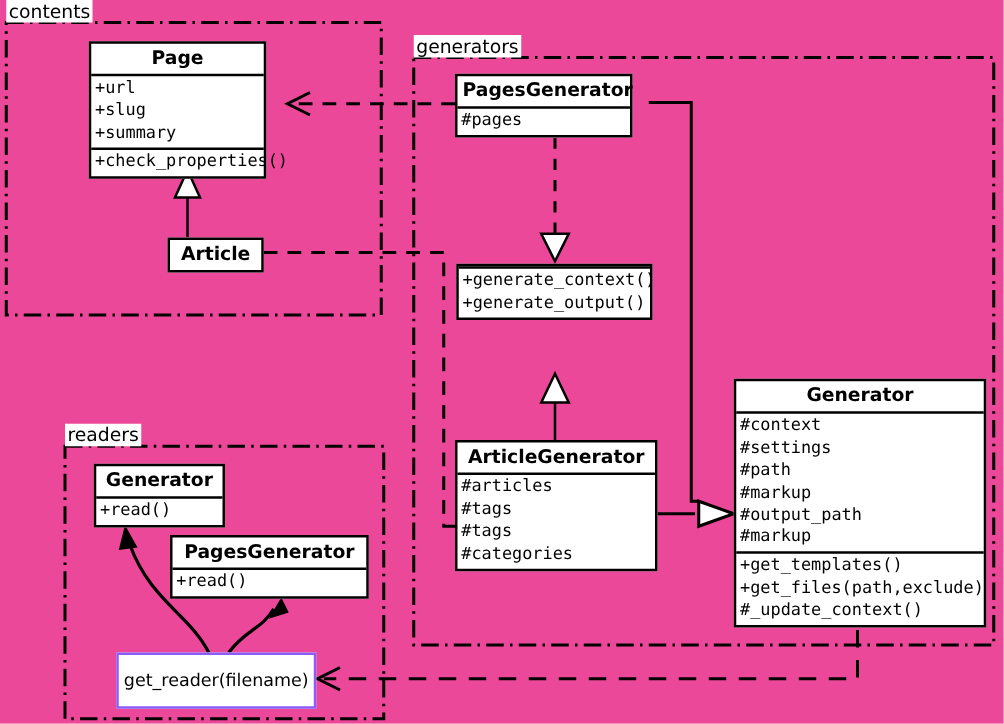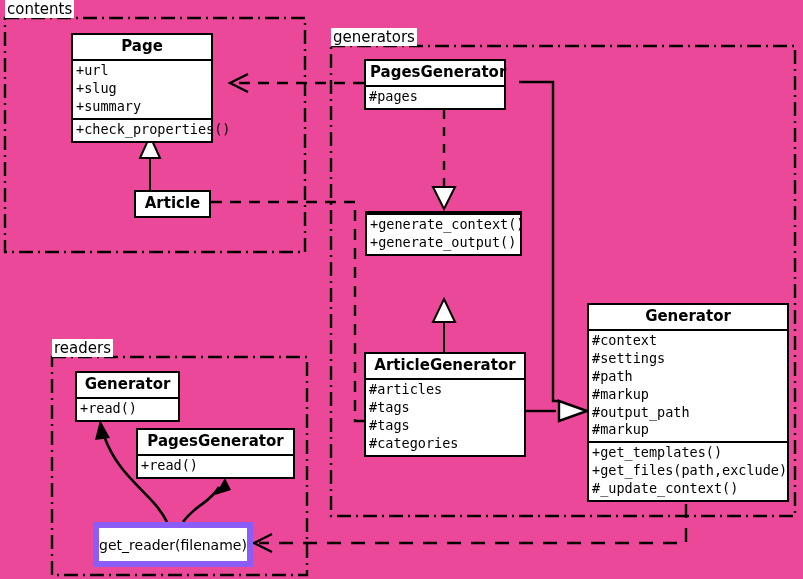--- a/index.html
+++ b/index.html
@@ -38,21 +38,21 @@
   }
   .cls .sect{
     border-top:2px solid #000;
     padding:1px 3px 2px 3px;
   }
   .cls .sect div{
     font-family:"DejaVu Sans Mono", monospace;
     font-size:13.5px;color:#000;line-height:1.32;white-space:nowrap;
   }
   .plain{
-    position:absolute;border:6px solid #8b5cf6;background:#fff;
+    position:absolute;border:2px solid #8b5cf6;background:#fff;
     box-sizing:border-box;display:flex;align-items:center;justify-content:center;
   }
   .plain span{
     font-family:"DejaVu Sans","Liberation Sans",sans-serif;
     font-size:14px;color:#000;
   }
 </style>
 </head>
 <body>
 

